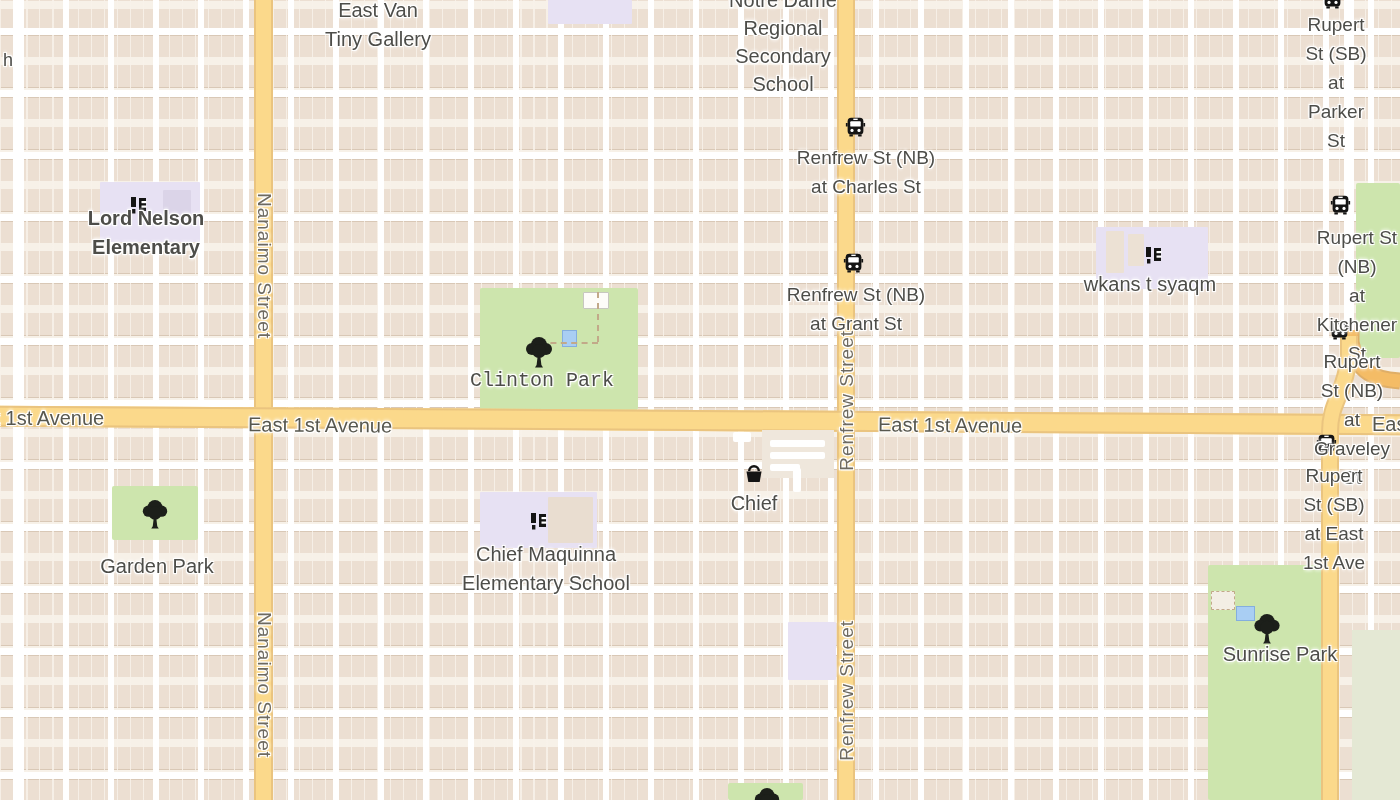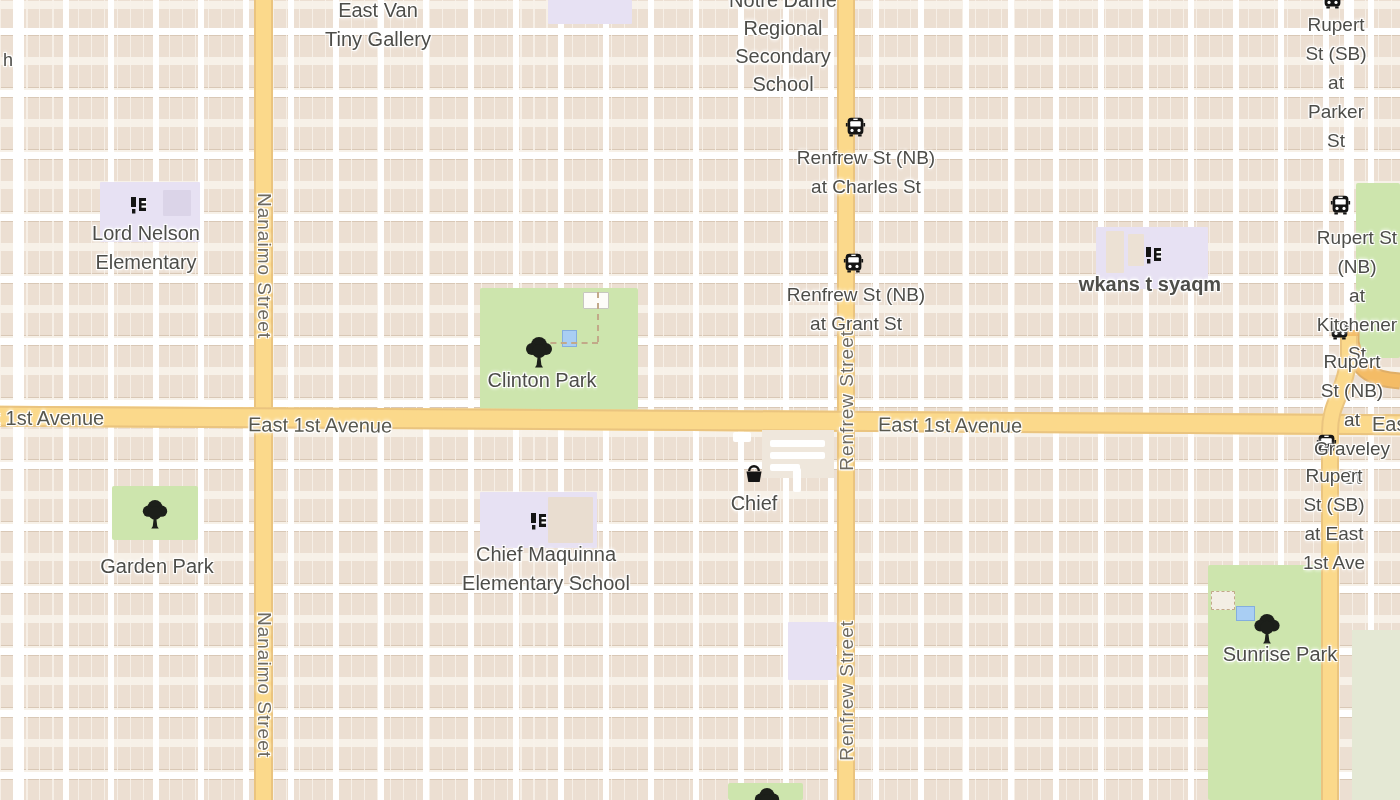--- a/index.html
+++ b/index.html
@@ -206,26 +206,26 @@
       <path d="M7.2 10 a4.8 4.8 0 0 1 9.6 0" fill="none" stroke="#141414" stroke-width="2.4"></path>
       <path d="M4.5 10.5 h15 l-1.8 10.5 h-11.4 Z" fill="#141414"></path>
     </svg>
 
   <div class="lbl halo" style="left:378px;top:-4px;">East Van
 Tiny Gallery</div>
   <div class="lbl halo" style="left:783px;top:-14px;line-height:28px;">Notre Dame
 Regional
 Secondary
 School</div>
-  <div class="lbl halo" style="left:146px;top:219px;">Lord Nelson
+  <div class="lbl halo" style="left:146px;top:204px;font-weight:bold;">Lord Nelson
 Elementary</div>
-  <div class="lbl halo" style="left:1150px;top:270px;font-weight:bold;">wkans t syaqm</div>
+  <div class="lbl halo" style="left:1150px;top:270px;">wkans t syaqm</div>
   <div class="lbl halo" style="left:546px;top:540px;">Chief Maquinna
 Elementary School</div>
-  <div class="lbl halo" style="left:542px;top:366px;">Clinton Park</div>
+  <div class="lbl halo" style="left:542px;top:366px;font-family:Liberation Mono, monospace;">Clinton Park</div>
   <div class="lbl halo" style="left:157px;top:552px;">Garden Park</div>
   <div class="lbl halo" style="left:1268px;top:640px;margin-left:12px;">Sunrise Park</div>
   <div class="lbl halo" style="left:754px;top:489px;">Chief</div>
   <div class="lbl halo" style="left:8px;top:46px;font-size:18px;">h</div>
 
   <div class="lbl halo" style="left:866px;top:143px;font-size:19px;">Renfrew St (NB)
 at Charles St</div>
   <div class="lbl halo" style="left:856px;top:280px;font-size:19px;">Renfrew St (NB)
 at Grant St</div>
   <div class="lbl halo" style="left:1336px;top:10px;font-size:19px;">Rupert St (SB)

